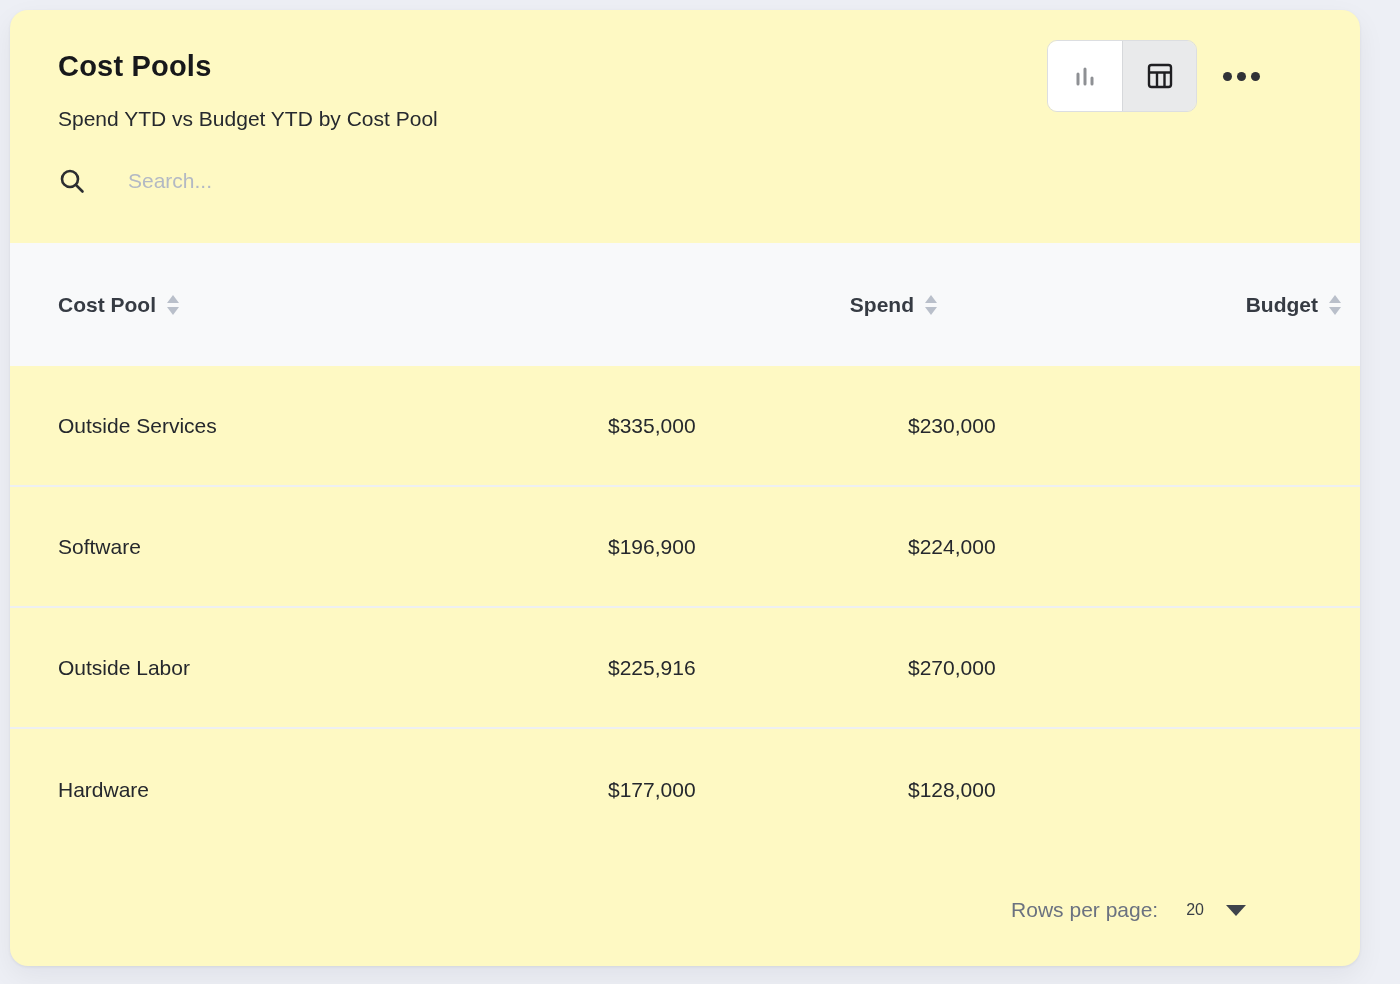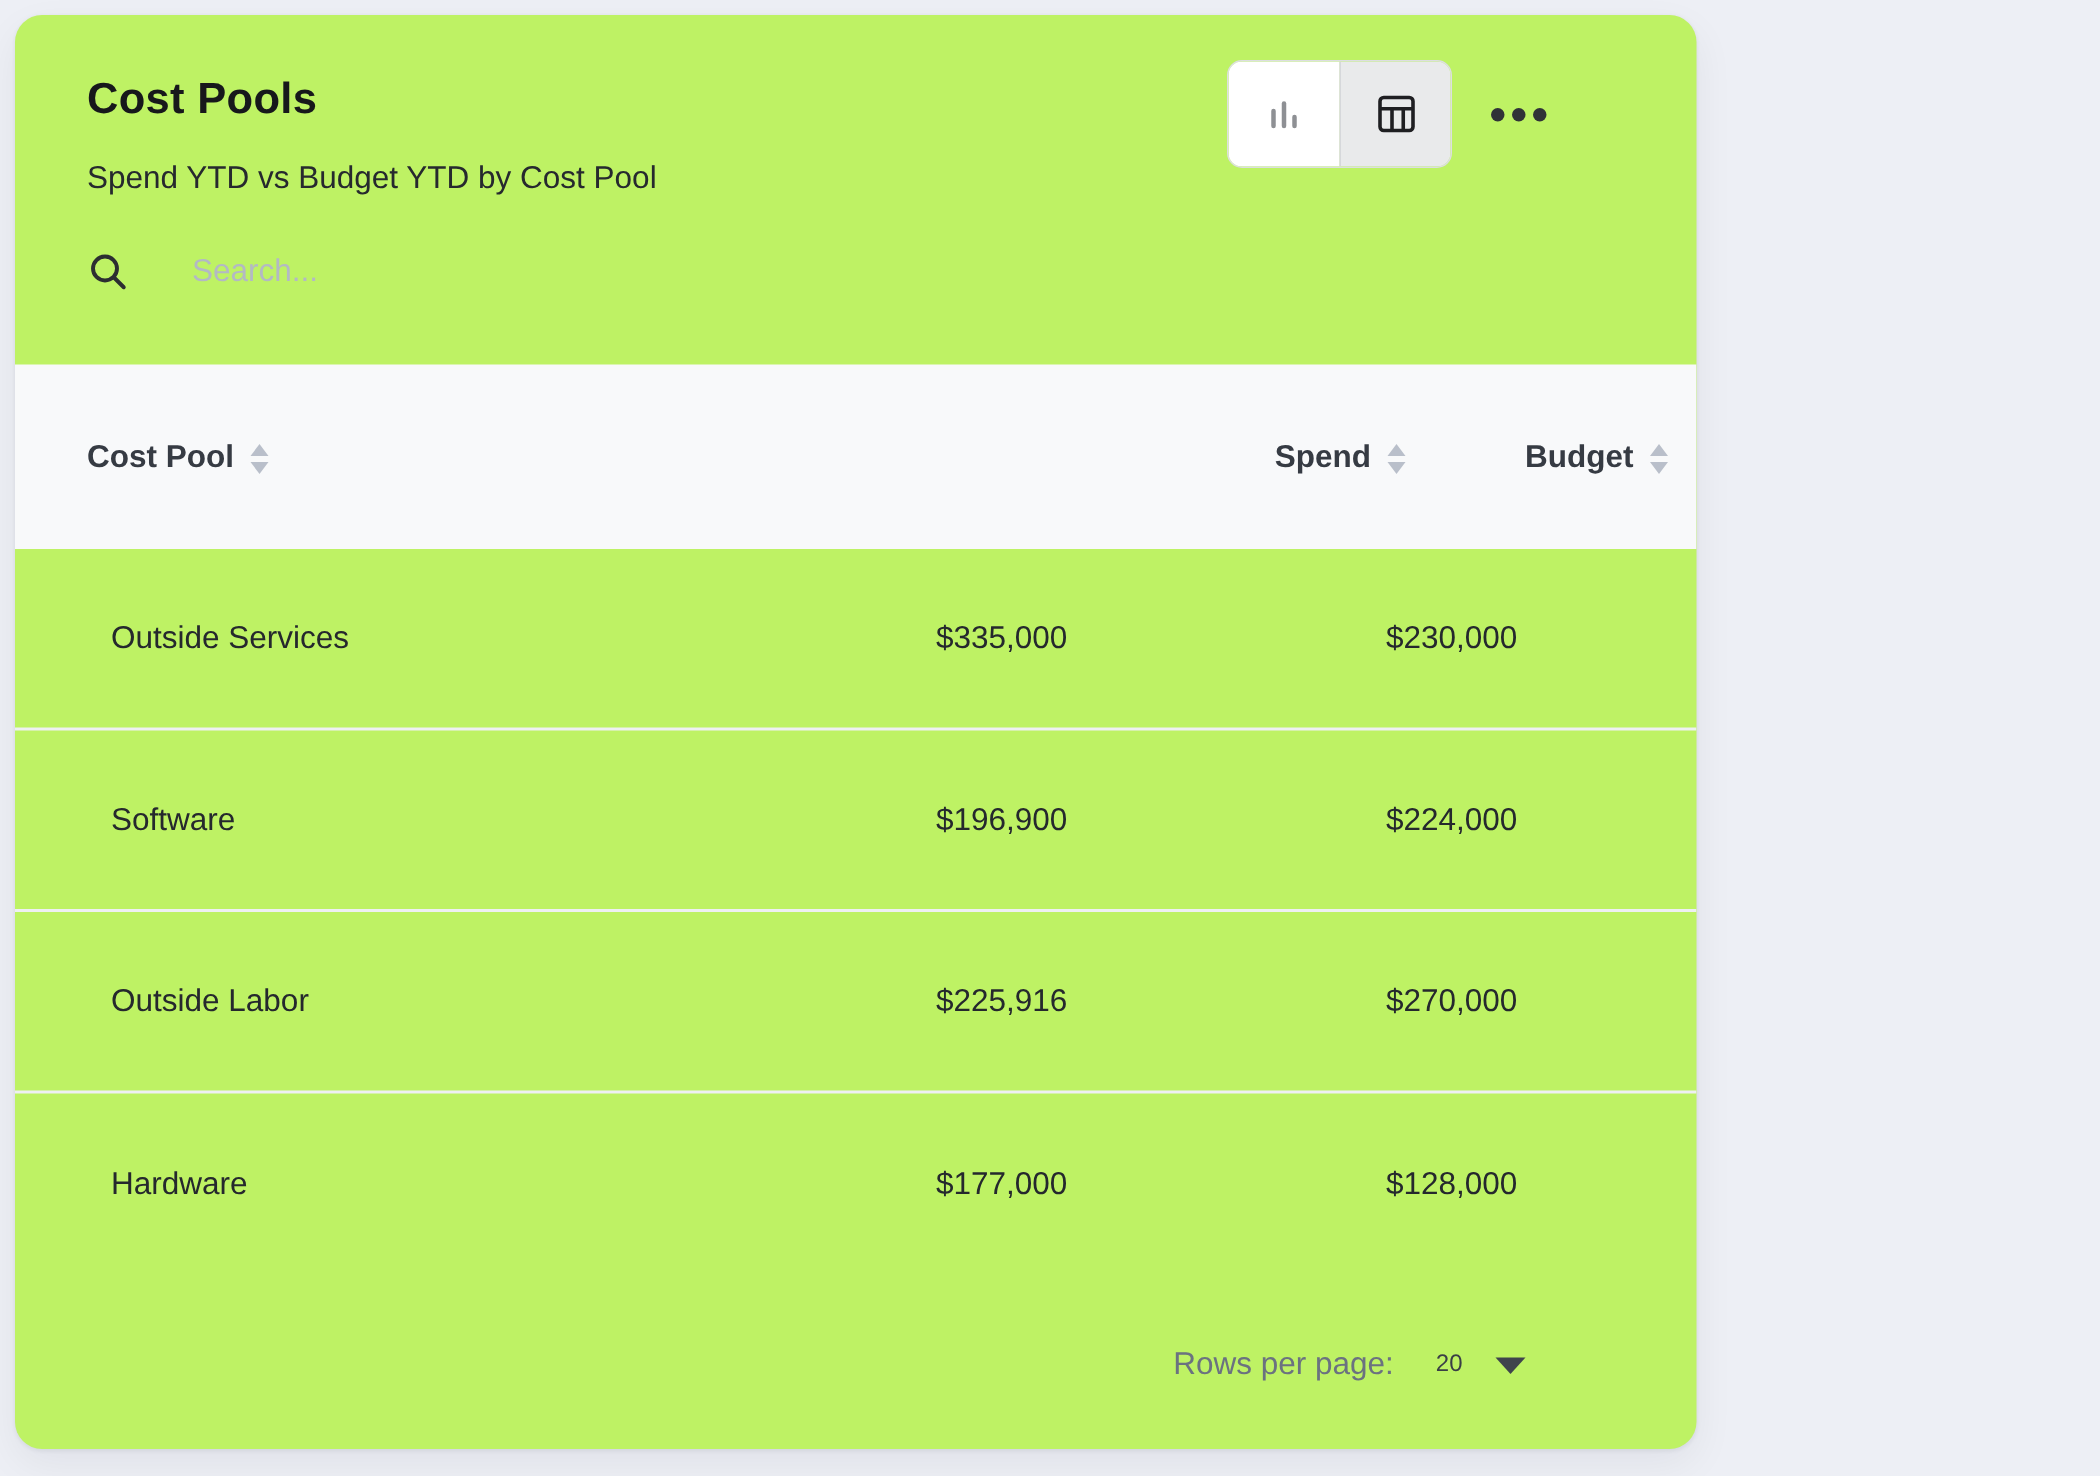--- a/index.html
+++ b/index.html
@@ -6,22 +6,22 @@
   html, body { width: 1400px; height: 984px; }
   body {
     background: #edeff5;
     font-family: "Liberation Sans", sans-serif;
     position: relative;
     overflow: hidden;
   }
   .card {
     position: absolute;
     left: 10px; top: 10px;
-    width: 1121px; height: 956px;
-    background: #bef264;
+    width: 1350px; height: 956px;
+    background: #fef9c3;
     border-radius: 18px;
     box-shadow: 0 1px 3px rgba(16,24,40,.07), 0 10px 28px rgba(16,24,40,.06);
     overflow: hidden;
   }
 
   
   .card-head {
     position: relative;
     height: 233px;
     padding: 40px 48px 0 48px;
@@ -93,36 +93,36 @@
   .thead {
     height: 123px;
     background: #f8f9fa;
     display: grid;
     grid-template-columns: 550px 300px 1fr;
     align-items: center;
     padding: 0 48px;
   }
   .th {
     display: flex;
-    align-items: flex-end;
+    align-items: center;
     font-size: 21px;
     font-weight: 600;
     color: #363b43;
     cursor: pointer;
   }
   .th .sort-icon { margin-left: 10px; flex: 0 0 auto; }
   .th-right { justify-content: flex-end; }
   .th-right .sort-icon { margin-right: -30px; }
 
   .tr {
     display: grid;
     grid-template-columns: 550px 300px 1fr;
     align-items: center;
     height: 121px;
-    padding: 0 64px;
+    padding: 0 48px;
     border-bottom: 2px solid #eef0f2;
   }
   .tr:last-child { border-bottom: none; }
   .td {
     font-size: 21px;
     color: #25282d;
   }
   .td-right { text-align: left; }
 
   

